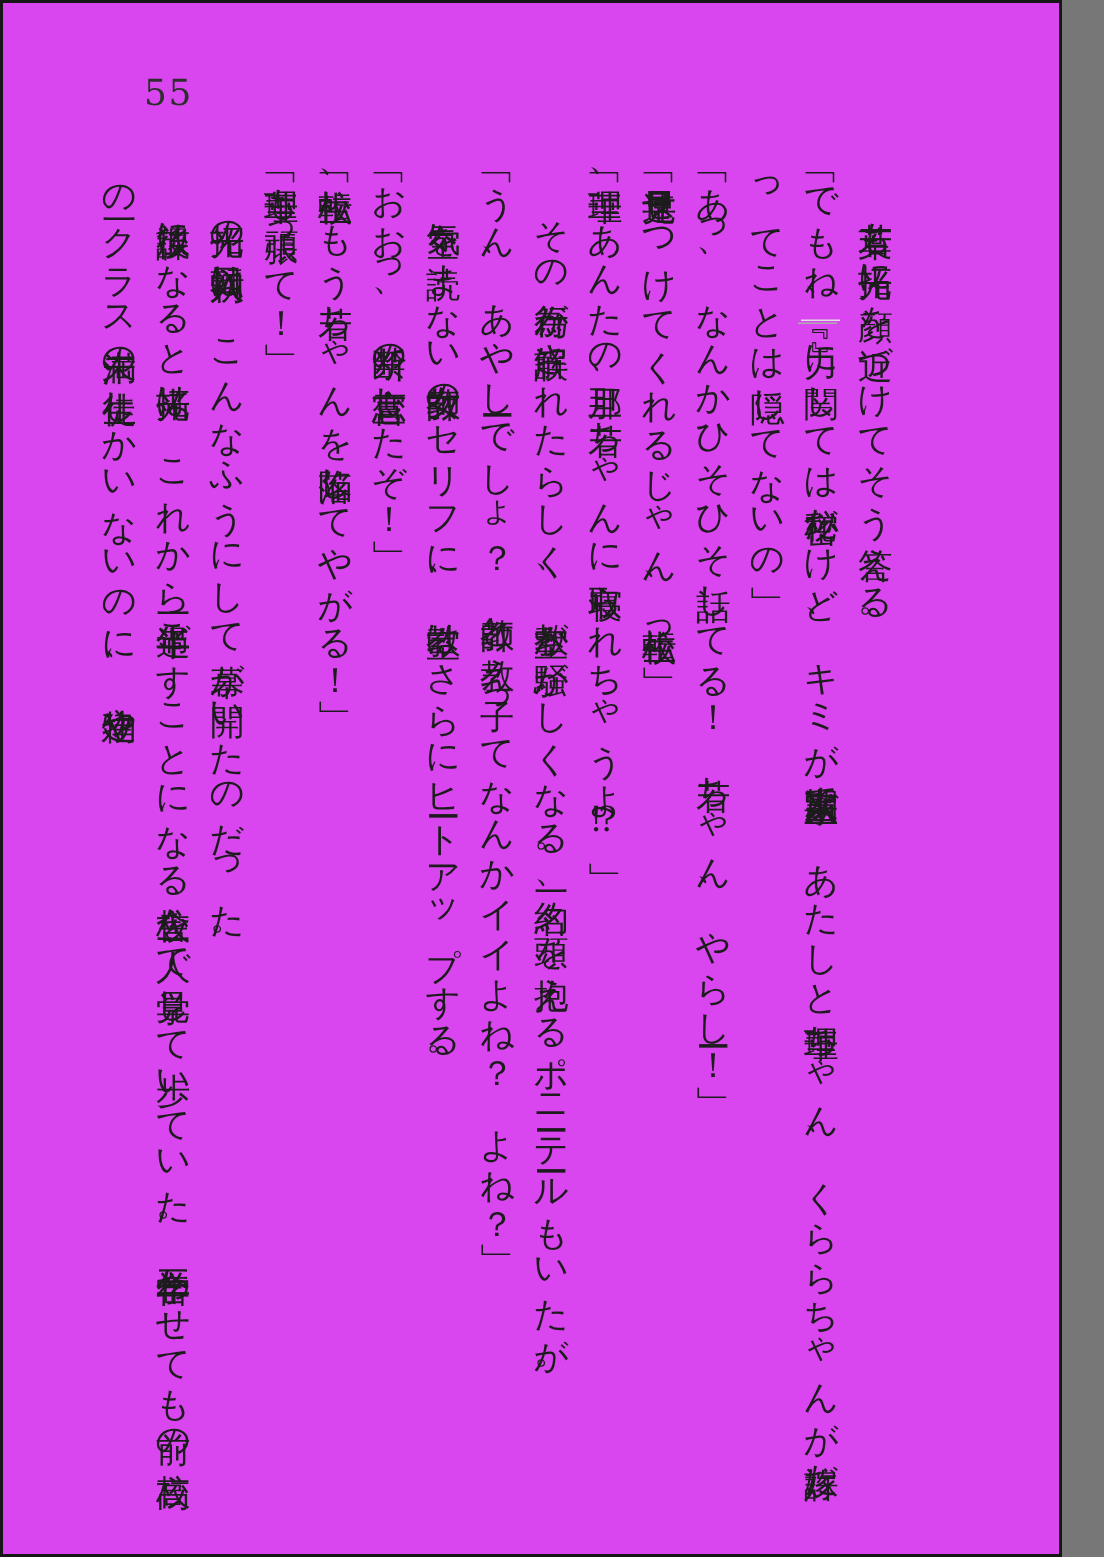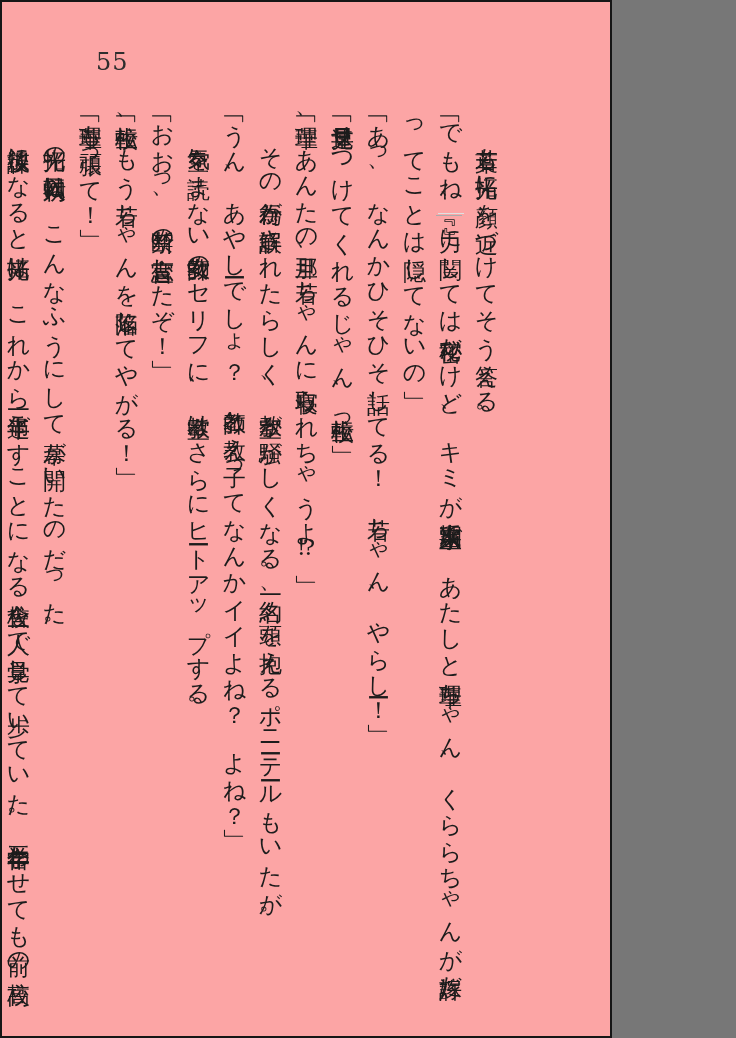--- a/index.html
+++ b/index.html
@@ -2,24 +2,24 @@
 <html lang="ja"><head>
 <meta charset="utf-8">
 <style>
   html, body {
     margin: 0;
     padding: 0;
     background: #777;
   }
   .page {
     position: relative;
-    width: 612px;
+    width: 708px;
     height: 1038px;
     box-sizing: border-box;
-    background: #fca5a5;
+    background: #d946ef;
     border: 2px solid #161616;
     overflow: hidden;
     font-family: "DejaVu Serif", "Liberation Serif", serif;
     color: #1c1c1c;
   }
   .page-number {
     position: absolute;
     top: 46px;
     left: 94px;
     font-size: 24px;

